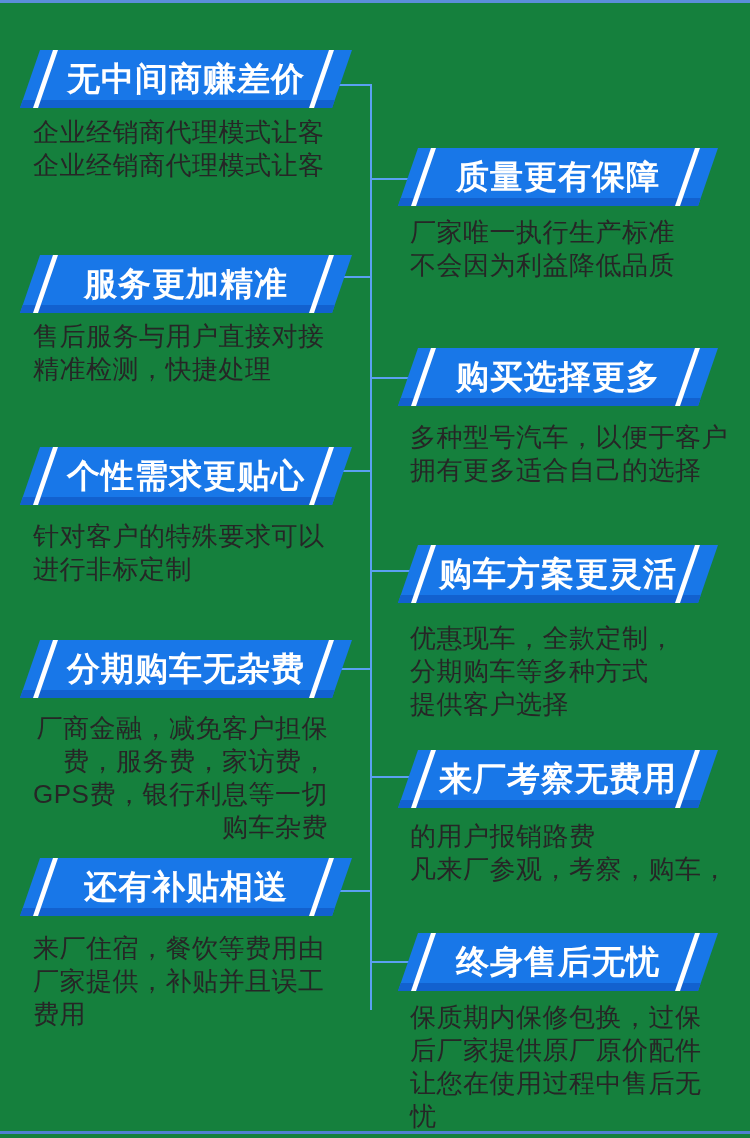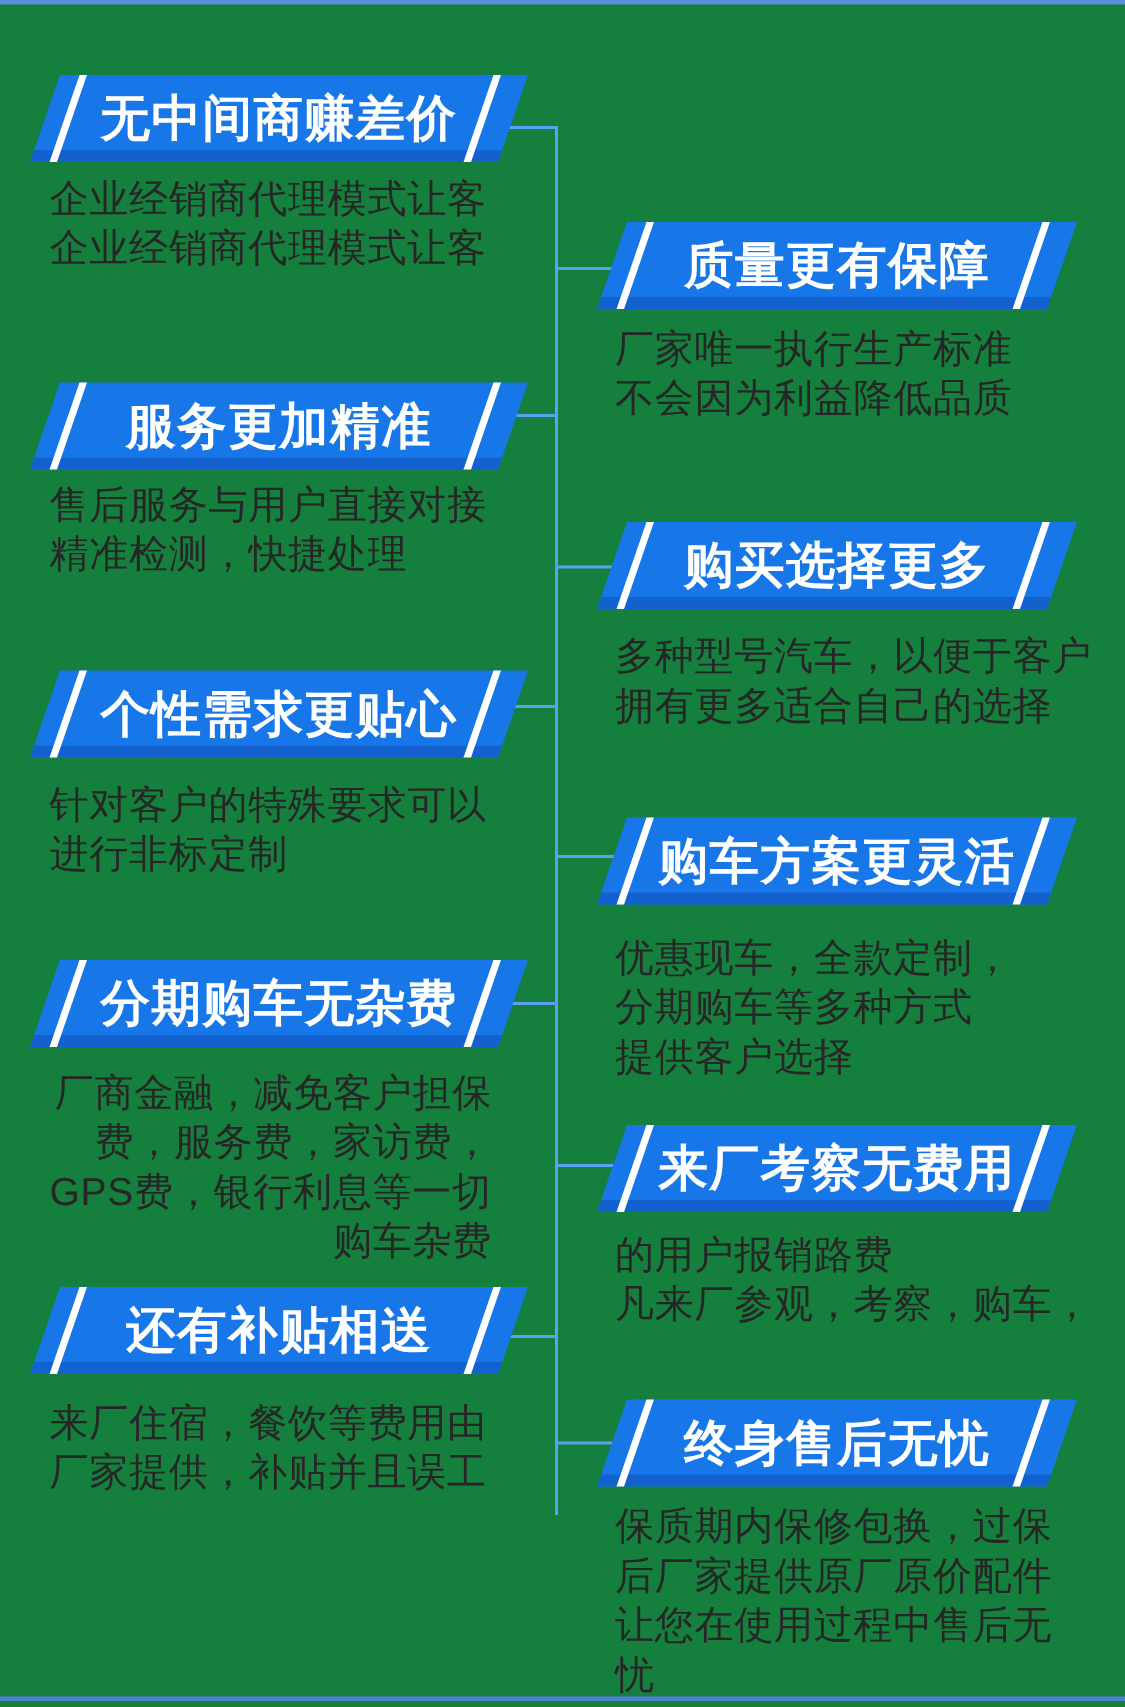--- a/index.html
+++ b/index.html
@@ -140,20 +140,21 @@
     <div class="banner-shape">
       <div class="banner-shade"></div>
       <div class="banner-slash slash-left"></div>
       <div class="banner-slash slash-right"></div>
     </div>
     <div class="banner-title">还有补贴相送</div>
   </div>
   <div class="desc" style="left: 33px; top: 932px;">
         <div>来厂住宿，餐饮等费用由</div>
         <div>厂家提供，补贴并且误工</div>
+        <div>费用</div>
       </div>
 </div>
   <div id="right-col">
   <div class="banner" style="left: 408px; width: 300px; top: 148px;">
     <div class="banner-shape">
       <div class="banner-shade"></div>
       <div class="banner-slash slash-left"></div>
       <div class="banner-slash slash-right"></div>
     </div>
     <div class="banner-title">质量更有保障</div>

